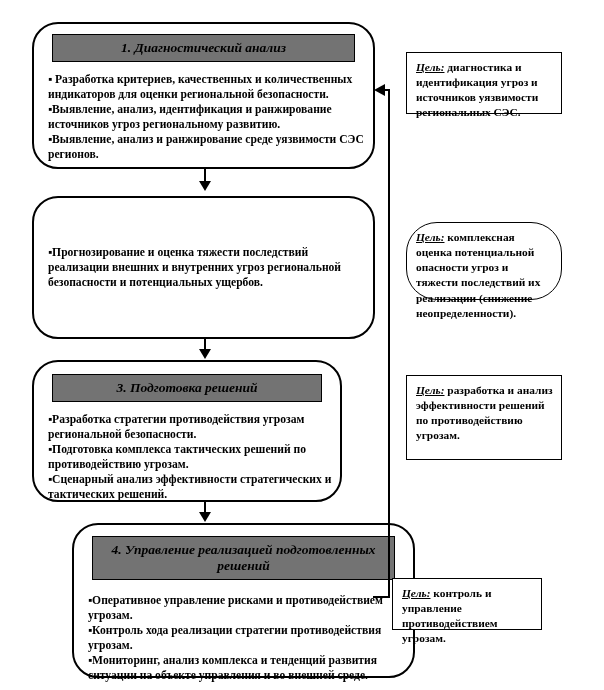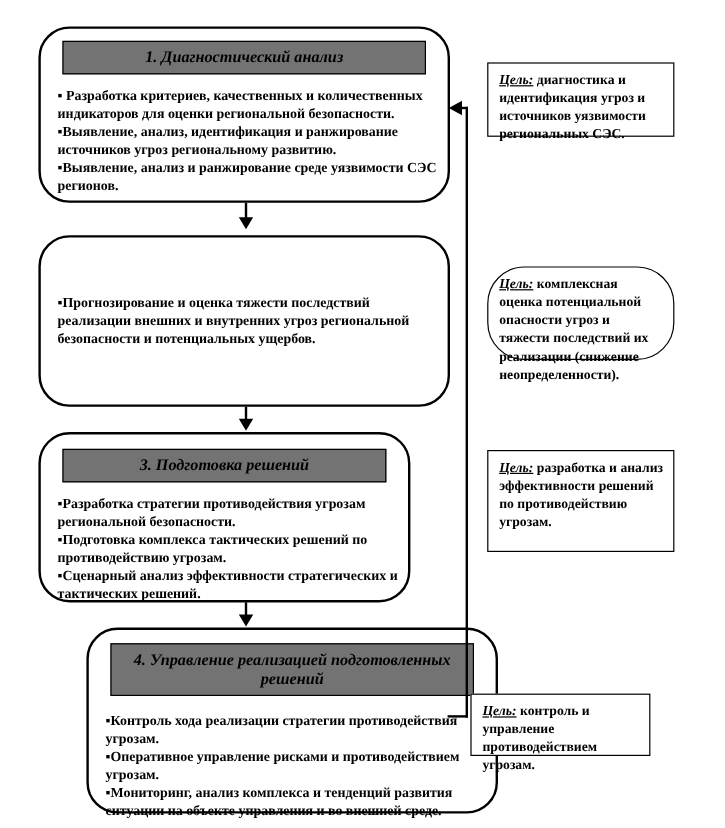--- a/index.html
+++ b/index.html
@@ -164,22 +164,22 @@
   <div class="goal" style="left:406px; top:375px; width:156px; height:85px;">
     <span class="goal-key">Цель:</span><span> разработка и анализ эффективности решений по противодействию угрозам.</span>
   </div>
 
   <div class="vline" style="left:204px; top:502px; height:14px;"></div>
   <div class="arrow-down" style="left:199px; top:512px;"></div>
 
   <div class="stage" style="left:32px; top:523px; width:343px; height:155px;margin-left:40px;">
     <div class="stage-title" style="top:11px; height:44px;">4. Управление реализацией подготовленных решений</div>
     <div class="stage-body" style="top:68px; width:320px;">
+      <span class="bullet-line">▪Оперативное управление рисками и противодействием угрозам.</span>
       <span class="bullet-line">▪Контроль хода реализации стратегии противодействия угрозам.</span>
-      <span class="bullet-line">▪Оперативное управление рисками и противодействием угрозам.</span>
       <span class="bullet-line">▪Мониторинг, анализ комплекса и тенденций развития ситуации на объекте управления и во внешней среде.</span>
     </div>
   </div>
 
   <div class="goal" style="left:392px; top:578px; width:150px; height:52px;">
     <span class="goal-key">Цель:</span><span> контроль и управление противодействием угрозам.</span>
   </div>
 
   <div class="hline" style="left:373px; top:596px; width:17px;"></div>
 

